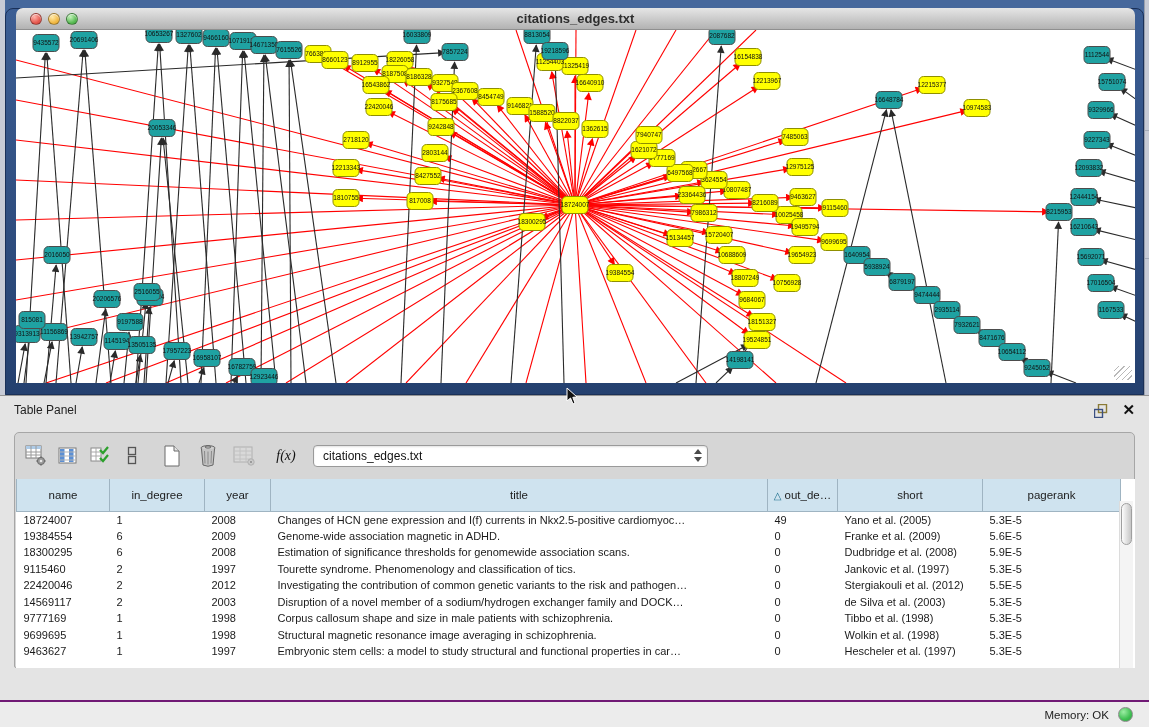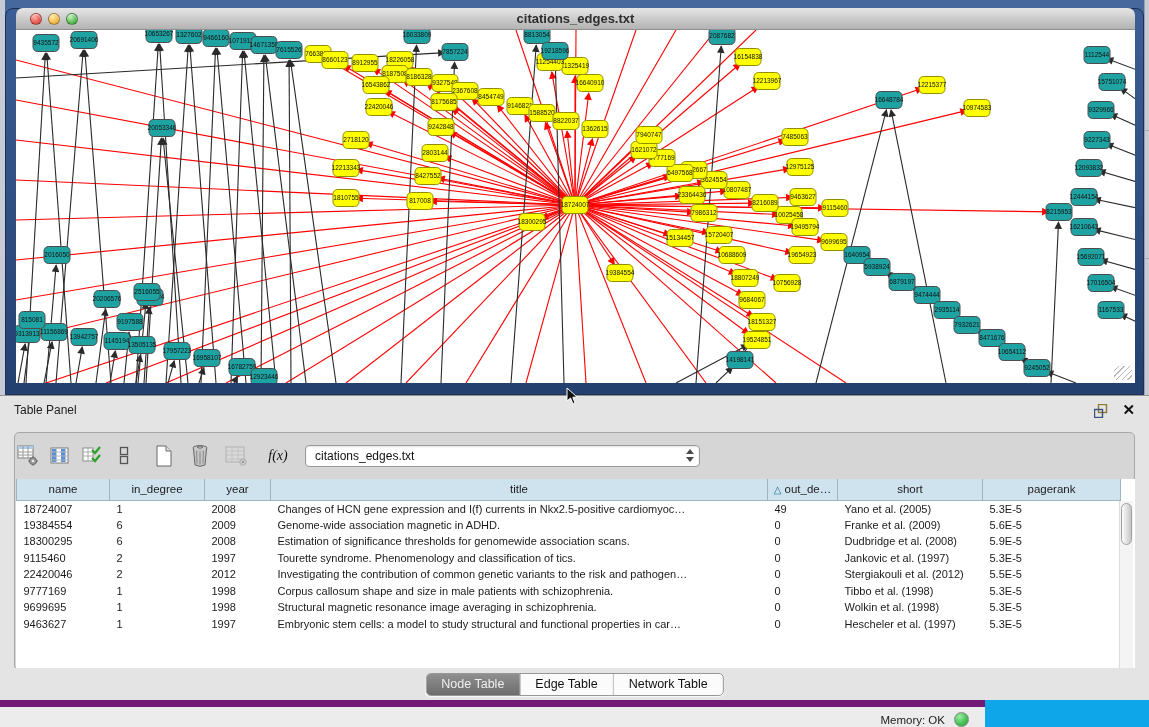--- a/index.html
+++ b/index.html
@@ -34,56 +34,56 @@
   #mouse-cursor { position:absolute; left:566px; top:388px; width:13px; height:17px; z-index:50; }
 
   
   #table-panel { position:absolute; left:0; top:395px; width:1149px; height:305px;
     background:#e4e4e4; border-top:1px solid #949494; }
   #panel-title { position:absolute; left:14px; top:7px; font-size:12px; color:#222; }
   #float-icon { position:absolute; right:40px; top:8px; width:15px; height:14px; cursor:pointer; }
   #panel-close { position:absolute; right:14px; top:5px; font-size:15px; font-weight:bold; color:#111; cursor:pointer; }
   #panel-inner { position:absolute; left:14px; top:36px; width:1121px; height:236px;
     background:#d6d6d6; border:1px solid #a6a6a6; border-radius:5px 5px 2px 2px; }
-  #toolbar { position:absolute; left:0; top:0; width:100%; height:45px; display:flex; align-items:center; padding-left:0; }
+  #toolbar { position:absolute; left:0; top:0; width:100%; height:45px; display:flex; align-items:center; padding-left:8px; }
   .tb-btn { width:26px; height:24px; margin-right:6px; display:flex; align-items:center; justify-content:center; cursor:pointer; }
   .tb-btn.wide { margin-right:10px; }
   #fx-btn { font-family:"Liberation Serif", serif; font-style:italic; font-size:14px; color:#111; margin:0 14px 0 6px; }
   #table-select { position:relative; width:395px; height:22px; background:#fff;
     border:1px solid #9a9a9a; border-radius:4px; box-shadow:inset 0 1px 2px rgba(0,0,0,.12); cursor:pointer; }
   #table-select .value { position:absolute; left:9px; top:3px; font-size:12px; color:#111; }
   #table-select .stepper { position:absolute; right:5px; top:3px; }
   #table-select .stepper div { width:0; height:0; border-left:4px solid transparent; border-right:4px solid transparent; }
   #table-select .up { border-bottom:5px solid #4a4a4a; margin-bottom:3px; }
   #table-select .down { border-top:5px solid #4a4a4a; }
 
   #table-wrap { position:absolute; left:1px; top:46px; width:1119px; height:189px; background:#fff; overflow:hidden; }
   table { border-collapse:collapse; table-layout:fixed; width:1104px; }
   col.c0{width:93px} col.c1{width:95px} col.c2{width:66px} col.c3{width:497px}
   col.c4{width:70px} col.c5{width:145px} col.c6{width:138px}
-  thead th { height:21px; background:#cfe3ef; border:1px solid #9fb4c2; border-top:none;
+  thead th { height:32px; background:#cfe3ef; border:1px solid #9fb4c2; border-top:none;
     font-size:11.5px; font-weight:normal; color:#1c1c1c; text-align:center; cursor:pointer;
     white-space:nowrap; overflow:hidden; }
   thead th .sort { color:#1b6e8c; margin-right:3px; font-size:10px; }
   tbody td { height:16.5px; font-size:11px; color:#1a1a1a; padding:0 7px;
     white-space:nowrap; overflow:hidden; }
   #vscroll { position:absolute; right:1px; top:68px; width:14px; height:167px; background:#f4f4f4; border-left:1px solid #dcdcdc; }
   #vscroll .thumb { position:absolute; left:1px; top:2px; width:11px; height:42px; border-radius:6px;
     background:linear-gradient(90deg,#fdfdfd,#c6c6c6); border:1px solid #9f9f9f; cursor:pointer; }
 
   #tabs { position:absolute; left:50%; top:277px; transform:translateX(-50%); display:flex;
     height:23px; border:1px solid #979797; border-radius:5px; overflow:hidden; background:#fbfbfb;
     box-shadow:0 1px 1px rgba(255,255,255,.8); }
   .tab { padding:0 15px; line-height:21px; font-size:12.5px; color:#111; cursor:pointer; border-left:1px solid #bdbdbd; }
   .tab:first-child { border-left:none; }
   .tab.selected { background:linear-gradient(#8f8f8f,#6d6d6d); color:#f0f0f0; border-left:none; }
 
   
-  #status-bar { position:absolute; left:0; top:700px; width:985px; height:27px;
-    background:#ececec; border-top:7px solid #701a75; }
+  #status-bar { position:absolute; left:0; top:700px; width:1149px; height:27px;
+    background:#ececec; border-top:2px solid #701a75; }
   #memory-label { position:absolute; right:40px; top:7px; font-size:11.5px; color:#222; }
   #memory-dot { position:absolute; right:16px; top:5px; width:15px; height:15px; border-radius:50%;
     border:1px solid #8a8a8a; background:radial-gradient(circle at 35% 30%, #9ceea4, #3fbf52 60%, #2e9e41); }
 </style>
 </head>
 <body>
 
 <div id="app">
 
   <div id="desktop">
@@ -852,20 +852,29 @@
               <tr>
                 <td>22420046</td>
                 <td>2</td>
                 <td>2012</td>
                 <td>Investigating the contribution of common genetic variants to the risk and pathogen…</td>
                 <td>0</td>
                 <td>Stergiakouli et al. (2012)</td>
                 <td>5.5E-5</td>
               </tr>
               <tr>
+                <td>14569117</td>
+                <td>2</td>
+                <td>2003</td>
+                <td>Disruption of a novel member of a sodium/hydrogen exchanger family and DOCK…</td>
+                <td>0</td>
+                <td>de Silva et al. (2003)</td>
+                <td>5.3E-5</td>
+              </tr>
+              <tr>
                 <td>9777169</td>
                 <td>1</td>
                 <td>1998</td>
                 <td>Corpus callosum shape and size in male patients with schizophrenia.</td>
                 <td>0</td>
                 <td>Tibbo et al. (1998)</td>
                 <td>5.3E-5</td>
               </tr>
               <tr>
                 <td>9699695</td>
@@ -886,24 +895,19 @@
                 <td>5.3E-5</td>
               </tr>
             </tbody>
         </table>
       </div>
       <div id="vscroll">
         <div class="thumb"></div>
       </div>
     </div>
 
-    <div id="tabs">
-        <div class="tab selected">Node Table</div>
-        <div class="tab">Edge Table</div>
-        <div class="tab">Network Table</div>
-      </div>
   </div>
 
   <div id="status-bar">
     <span id="memory-label">Memory: OK</span>
     <span id="memory-dot"></span>
   </div>
 </div>
 
 </body></html>

